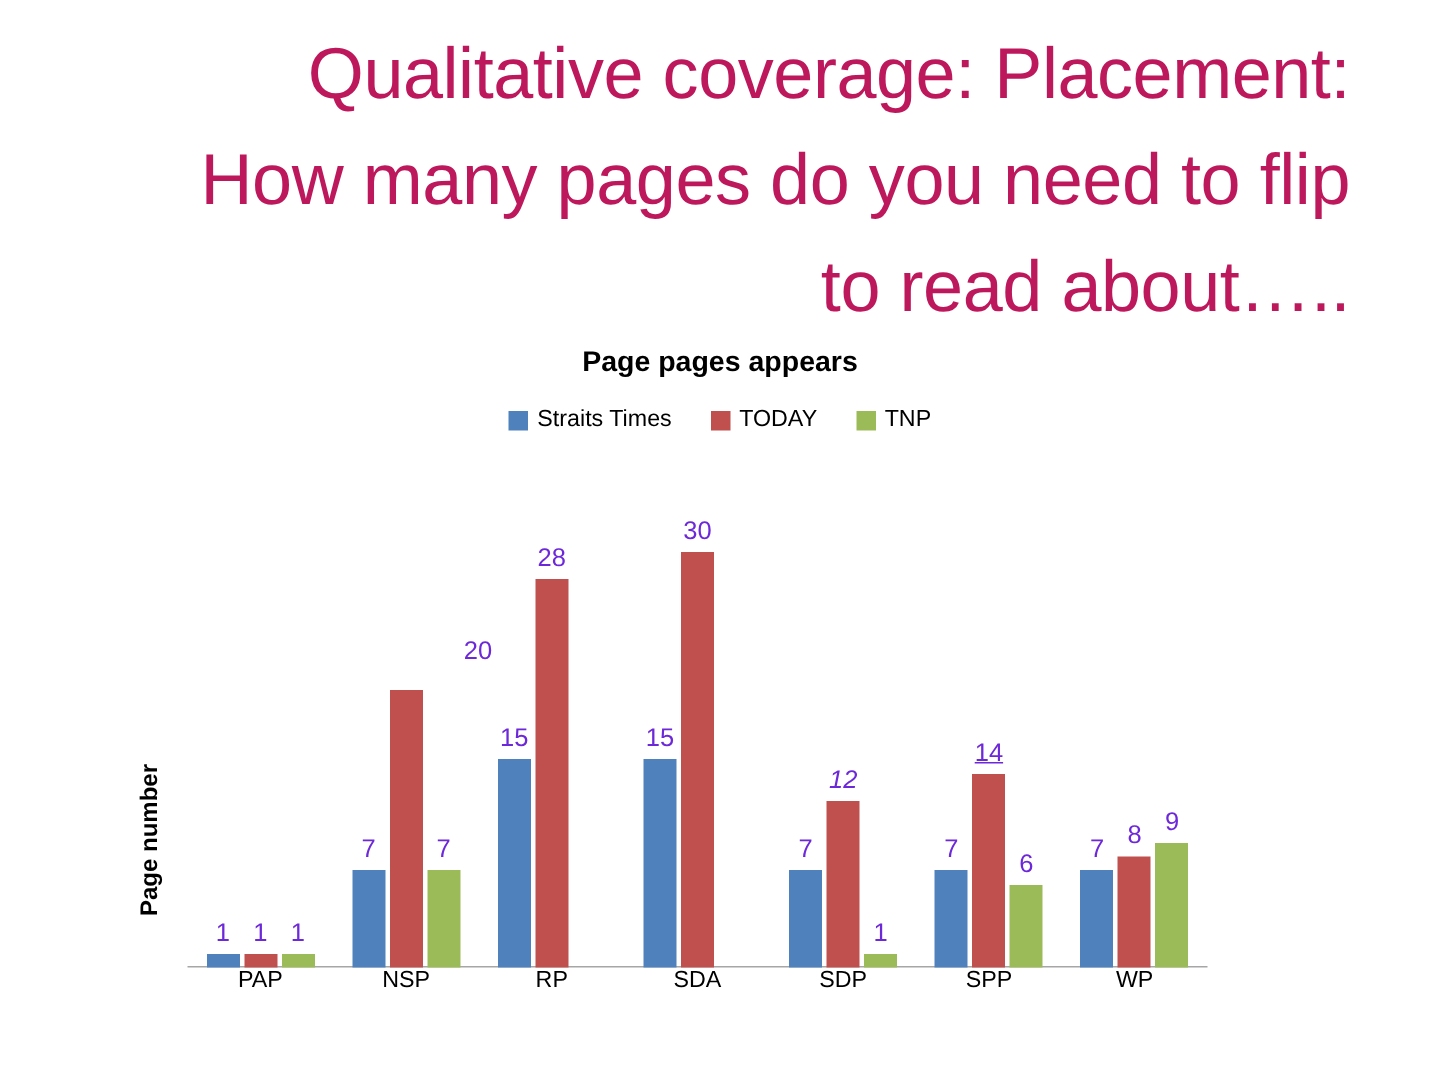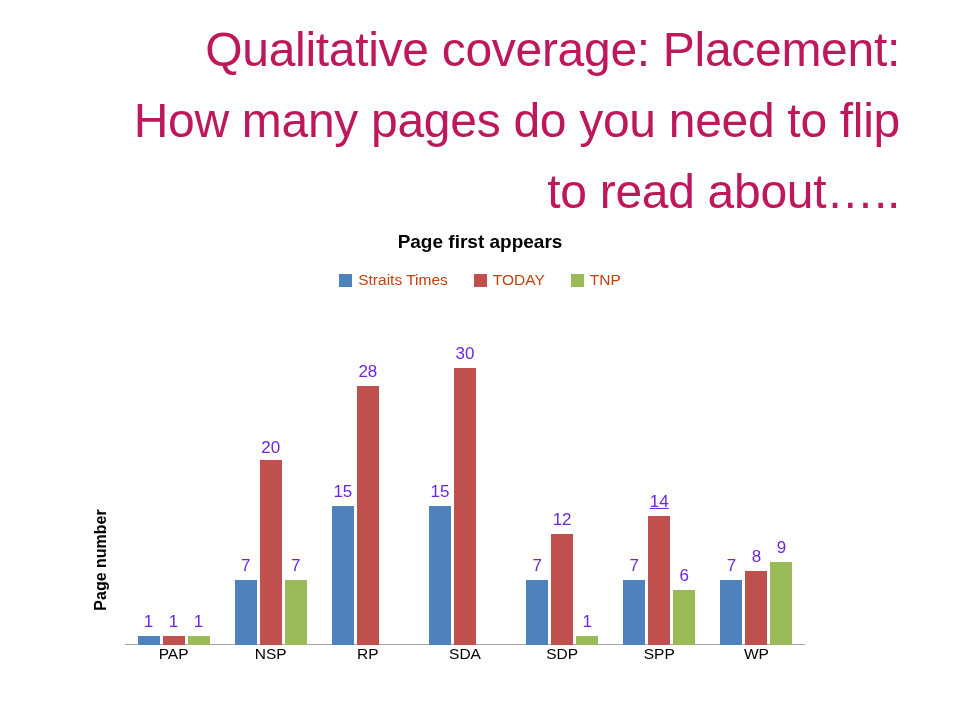--- a/index.html
+++ b/index.html
@@ -64,21 +64,21 @@
     display: flex;
     justify-content: center;
     align-items: center;
     gap: 26px;
   }
   .legend-item {
     display: flex;
     align-items: center;
     gap: 6px;
     font-size: 15.5px;
-    color: #c2410c;
+    color: #000000;
   }
   .legend-swatch {
     width: 13px;
     height: 13px;
     display: inline-block;
   }
 
   
   #plot {
     position: absolute;
@@ -174,21 +174,21 @@
 <div id="slide">
 
   <div id="slide-title">
     <span class="tline">Qualitative coverage: Placement:</span>
     <span class="tline">How many pages do you need to flip</span>
     <span class="tline">to read about…..</span>
   </div>
 
   <div id="chart-area">
 
-    <div id="chart-title">Page first appears</div>
+    <div id="chart-title">Page pages appears</div>
 
     <div id="legend">
         <div class="legend-item">
           <span class="legend-swatch" style="background: rgb(79, 129, 189);"></span>
           <span>Straits Times</span>
         </div>
         <div class="legend-item">
           <span class="legend-swatch" style="background: rgb(192, 80, 77);"></span>
           <span>TODAY</span>
         </div>
@@ -219,21 +219,21 @@
             <div class="cat-label">PAP</div>
           </div>
           <div class="group">
             <div class="group-bars">
               <div class="bar-slot">
                 <div class="bar" title="Straits Times NSP: 7" style="height: 65px; background: rgb(79, 129, 189);"></div>
                 <div class="bar-label" style="bottom: 71px;">7</div>
               </div>
               <div class="bar-slot">
                 <div class="bar" title="TODAY NSP: 20" style="height: 185px; background: rgb(192, 80, 77);"></div>
-                <div class="bar-label" style="bottom: 189px;">20</div>
+                <div class="bar-label" style="bottom: 203px; margin-left: 48px;">20</div>
               </div>
               <div class="bar-slot">
                 <div class="bar" title="TNP NSP: 7" style="height: 65px; background: rgb(155, 187, 89);"></div>
                 <div class="bar-label" style="bottom: 71px;">7</div>
               </div>
             </div>
             <div class="cat-label">NSP</div>
           </div>
           <div class="group">
             <div class="group-bars">
@@ -264,21 +264,21 @@
             <div class="cat-label">SDA</div>
           </div>
           <div class="group">
             <div class="group-bars">
               <div class="bar-slot">
                 <div class="bar" title="Straits Times SDP: 7" style="height: 65px; background: rgb(79, 129, 189);"></div>
                 <div class="bar-label" style="bottom: 71px;">7</div>
               </div>
               <div class="bar-slot">
                 <div class="bar" title="TODAY SDP: 12" style="height: 111px; background: rgb(192, 80, 77);"></div>
-                <div class="bar-label" style="bottom: 117px;">12</div>
+                <div class="bar-label" style="bottom: 117px; font-style: italic;">12</div>
               </div>
               <div class="bar-slot">
                 <div class="bar" title="TNP SDP: 1" style="height: 9px; background: rgb(155, 187, 89);"></div>
                 <div class="bar-label" style="bottom: 15px;">1</div>
               </div>
             </div>
             <div class="cat-label">SDP</div>
           </div>
           <div class="group">
             <div class="group-bars">

